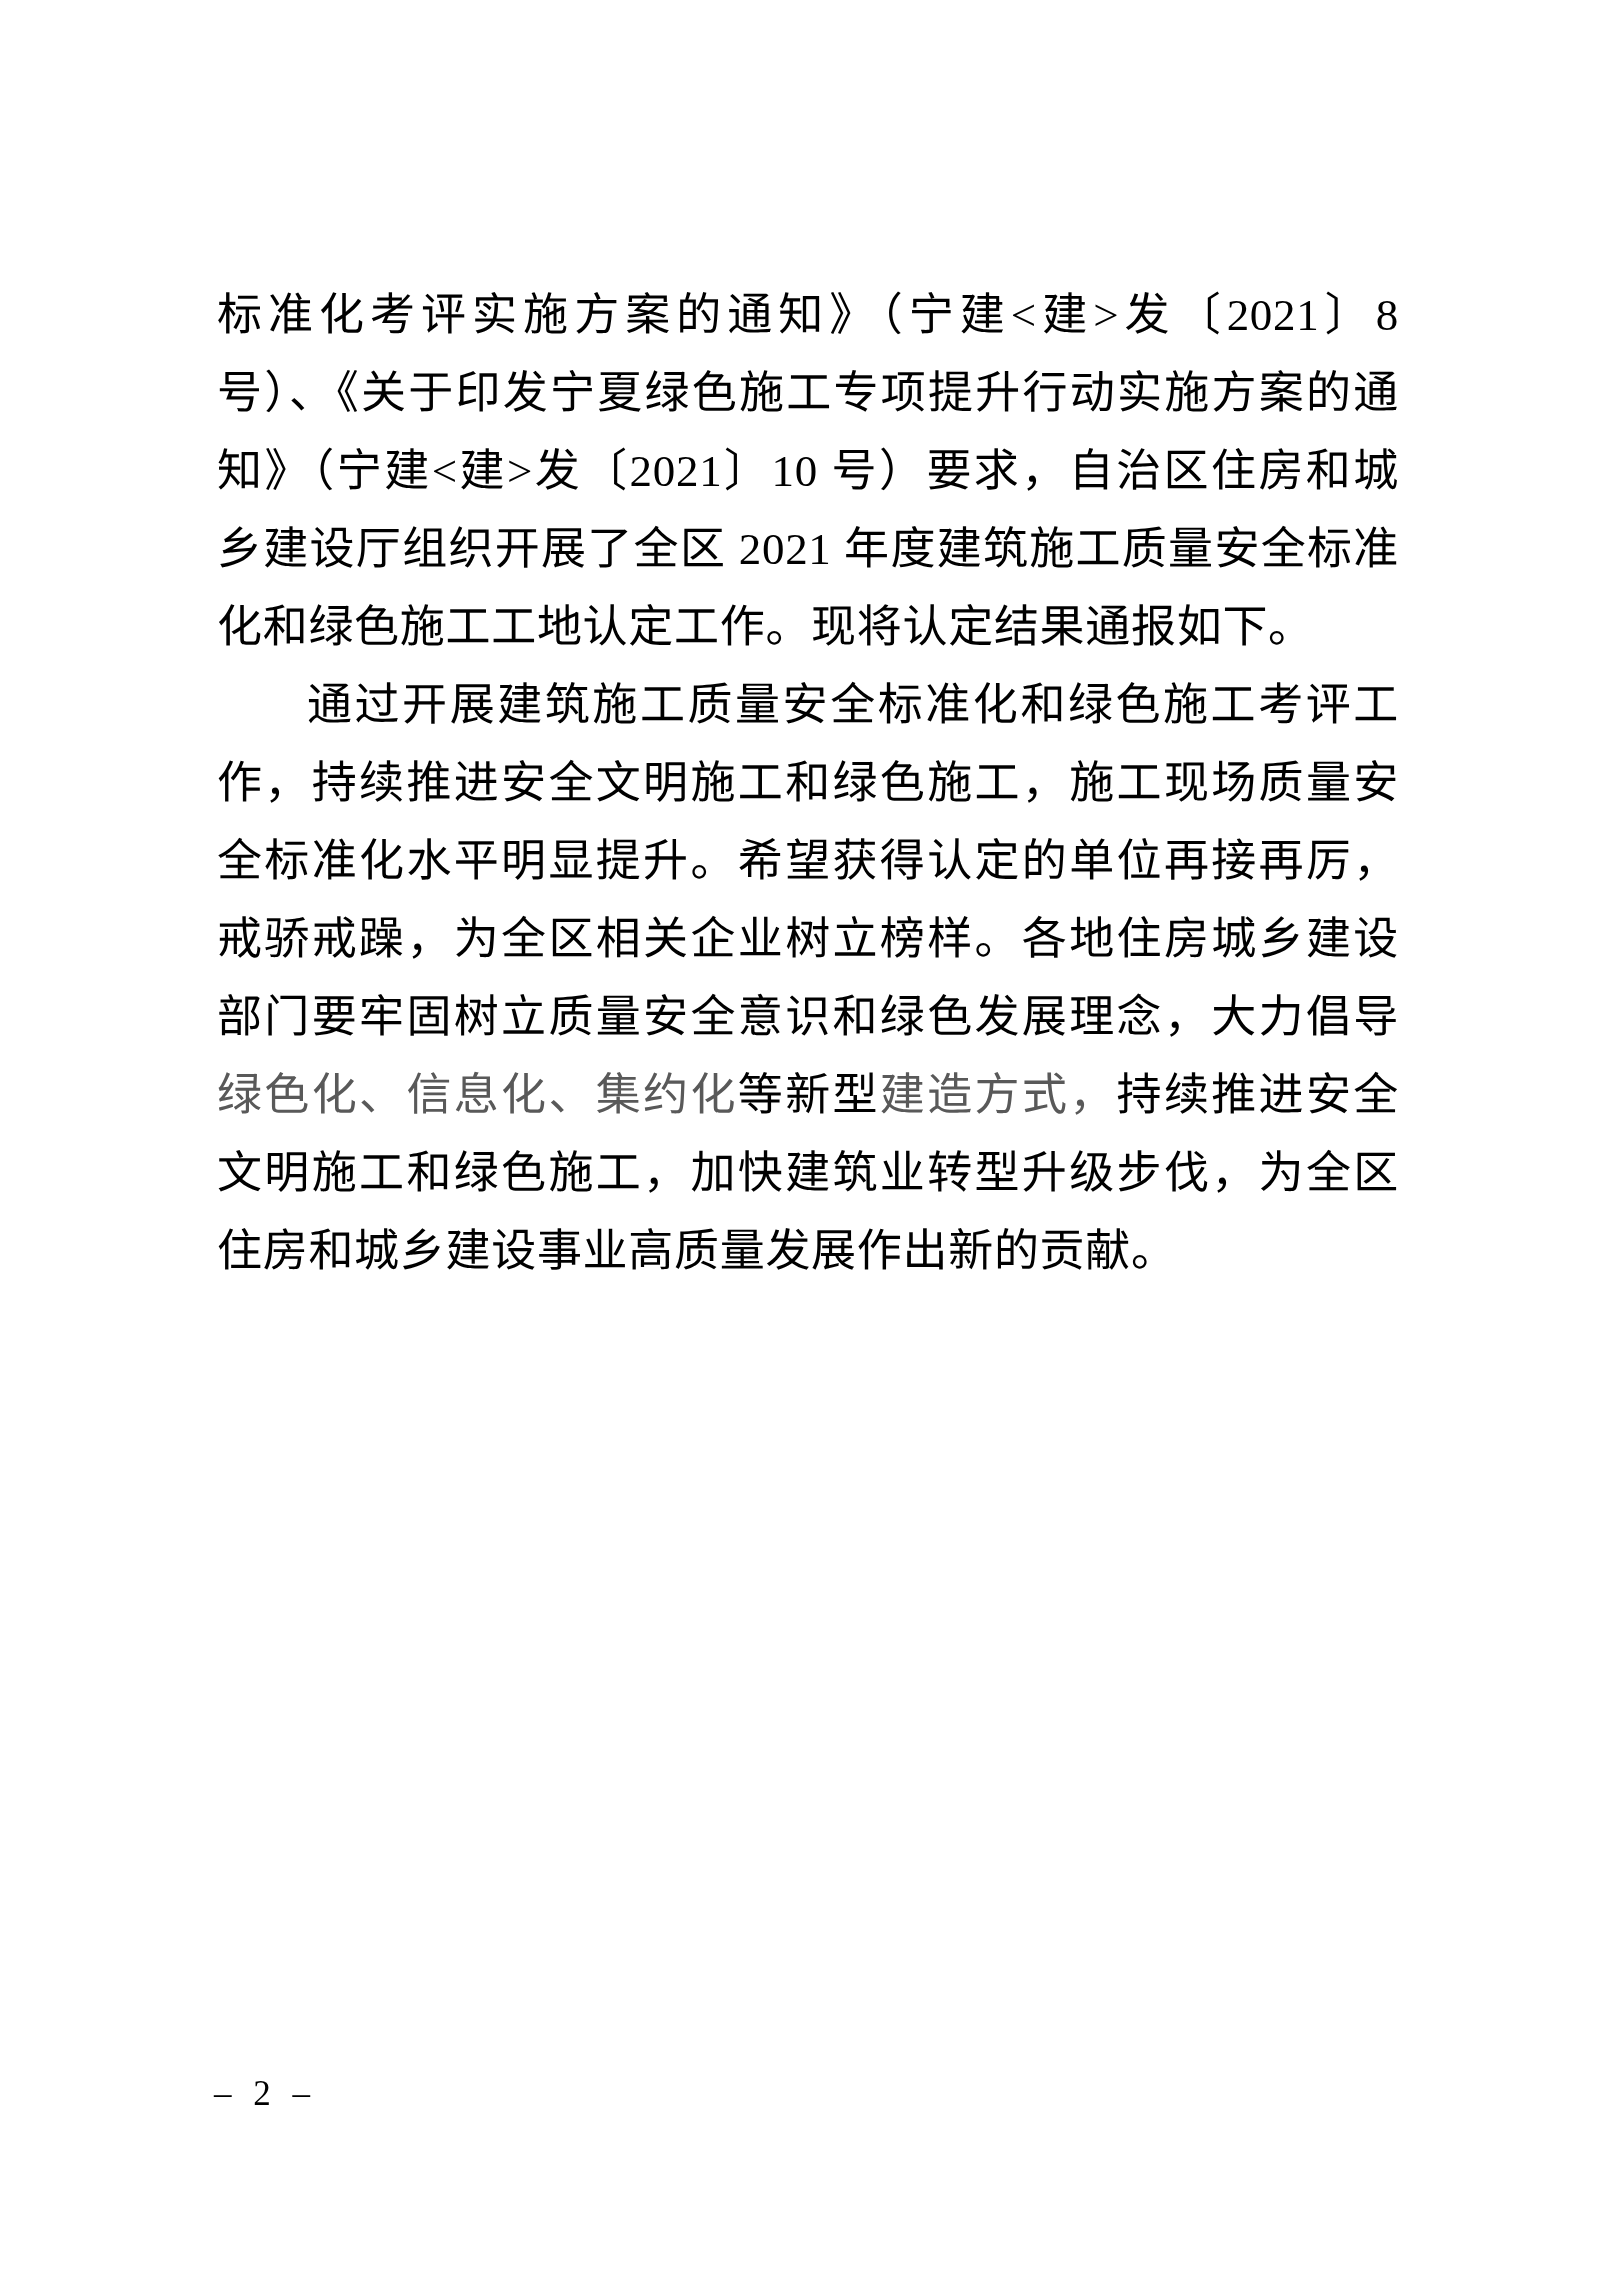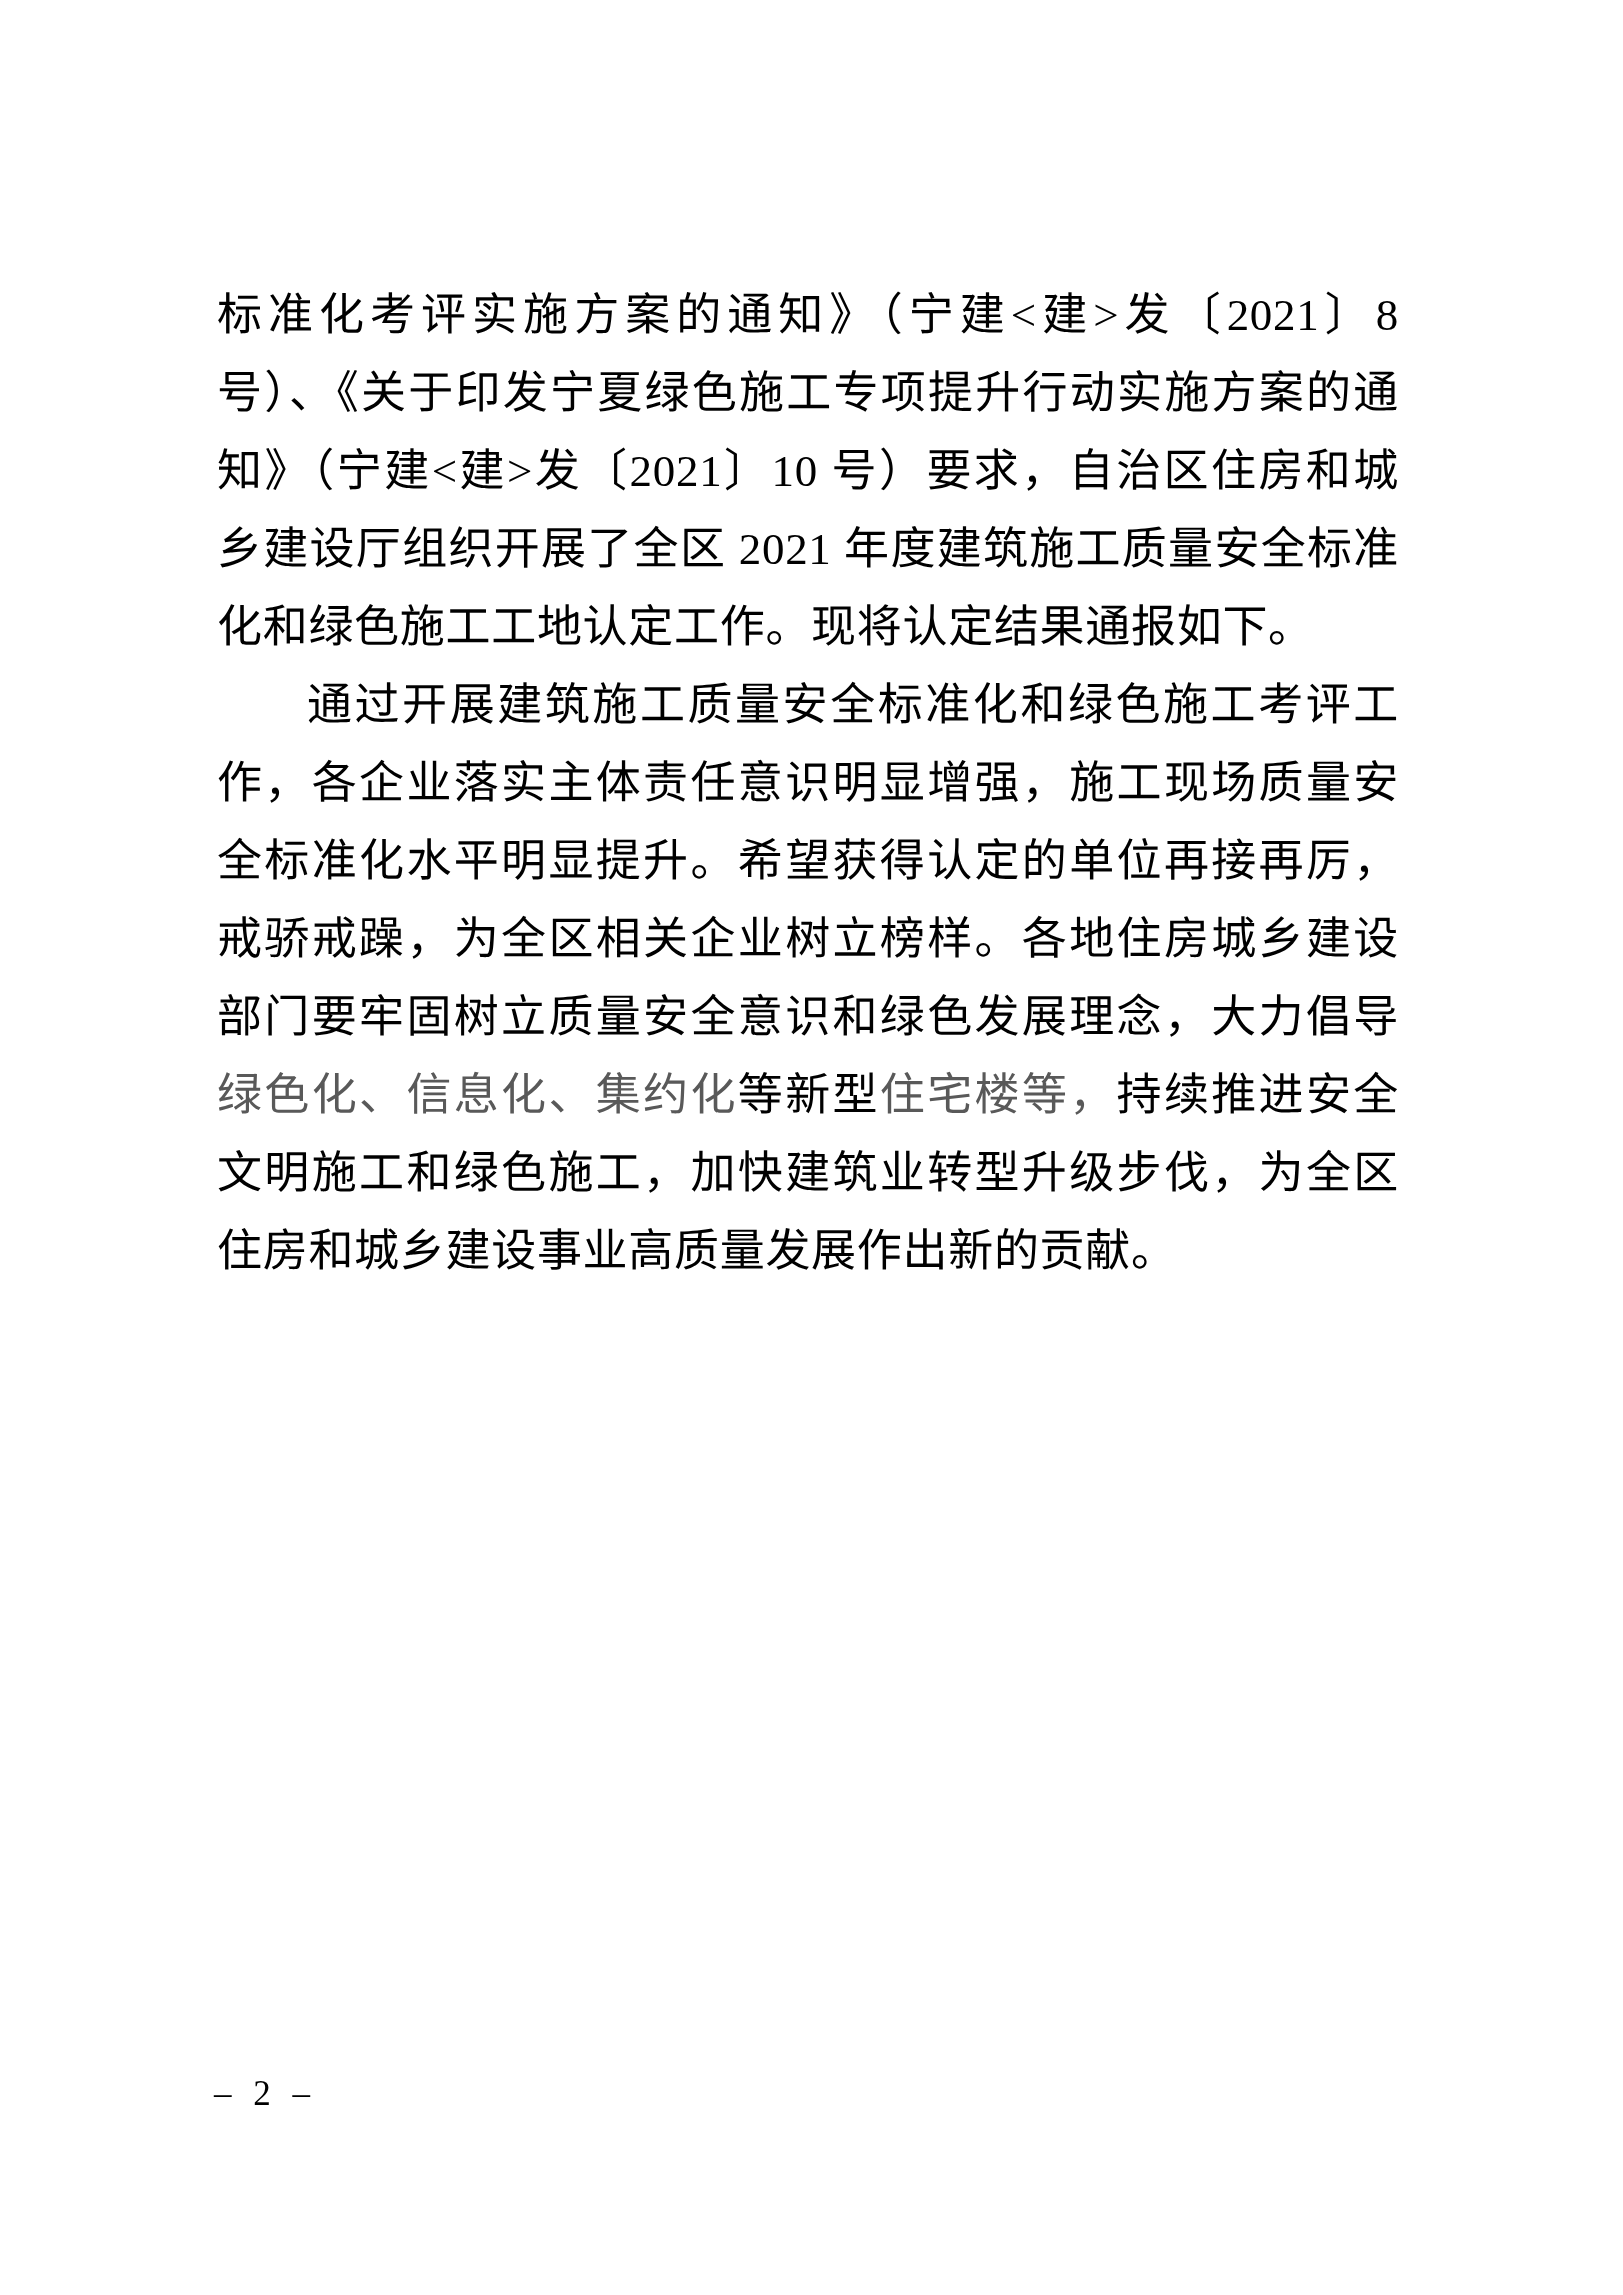--- a/index.html
+++ b/index.html
@@ -51,17 +51,17 @@
     letter-spacing: 6.5px;
     color: var(--text-color, #000000);
   }
 </style>
 </head>
 <body>
 
 <div class="page">
   <div class="document-body">
       <p class="para"><span class="run">标准化考评实施方案的通知》（宁建&lt;建&gt;发〔2021〕8 号）、《关于印发宁夏绿色施工专项提升行动实施方案的通知》（宁建&lt;建&gt;发〔2021〕10 号）要求，自治区住房和城乡建设厅组织开展了全区 2021 年度建筑施工质量安全标准化和绿色施工工地认定工作。现将认定结果通报如下。</span></p>
-      <p class="para indent"><span class="run">通过开展建筑施工质量安全标准化和绿色施工考评工作，各企业落实主体责任意识明显增强，施工现场质量安全标准化水平明显提升。希望获得认定的单位再接再厉，戒骄戒躁，为全区相关企业树立榜样。各地住房城乡建设部门要牢固树立质量安全意识和绿色发展理念，大力倡导</span><span class="run highlight">绿色化、信息化、集约化</span><span class="run">等新型</span><span class="run highlight">住宅楼等，</span><span class="run">持续推进安全文明施工和绿色施工，加快建筑业转型升级步伐，为全区住房和城乡建设事业高质量发展作出新的贡献。</span></p>
+      <p class="para indent"><span class="run">通过开展建筑施工质量安全标准化和绿色施工考评工作，持续推进安全文明施工和绿色施工，施工现场质量安全标准化水平明显提升。希望获得认定的单位再接再厉，戒骄戒躁，为全区相关企业树立榜样。各地住房城乡建设部门要牢固树立质量安全意识和绿色发展理念，大力倡导</span><span class="run highlight">绿色化、信息化、集约化</span><span class="run">等新型</span><span class="run highlight">建造方式，</span><span class="run">持续推进安全文明施工和绿色施工，加快建筑业转型升级步伐，为全区住房和城乡建设事业高质量发展作出新的贡献。</span></p>
     </div>
   <div class="footer">– 2 –</div>
 </div>
 
 
 </body></html>

